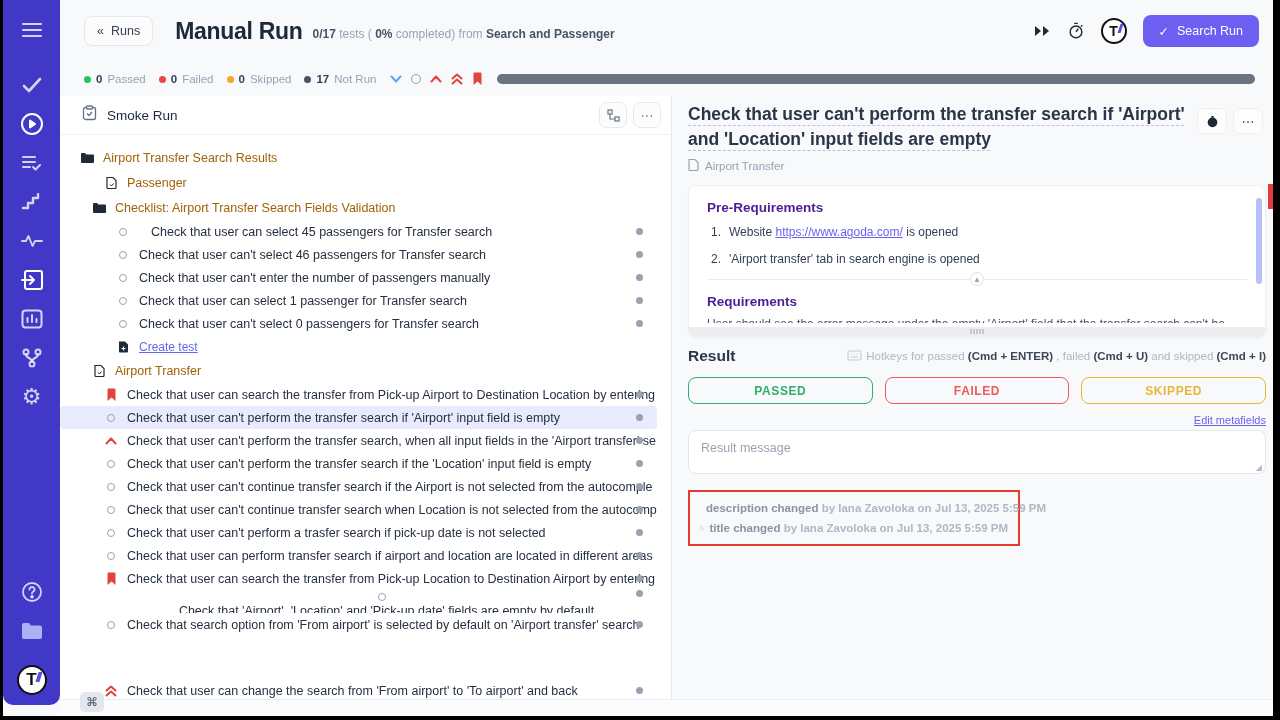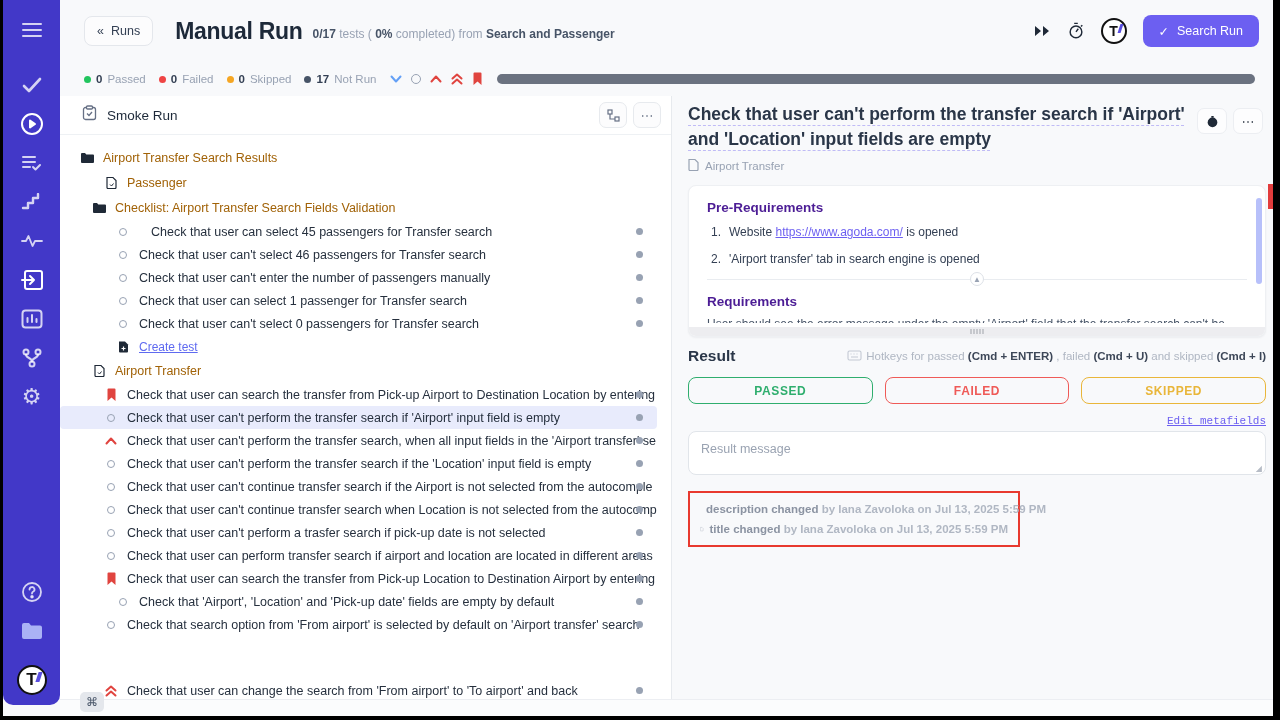--- a/index.html
+++ b/index.html
@@ -96,21 +96,21 @@
   .c-bottom i { width:1.5px; height:5px; background:#c6c8cd; display:block;}
 
   .res-head { display:flex; align-items:center; margin-top:10px; width:578px;}
   .res-title { font-size:15.5px; font-weight:bold; color:#2a3648;}
   .hotkeys { margin-left:auto; font-size:11.5px; color:#b0b7c3; display:flex; align-items:center; gap:4px;}
   .hotkeys b { color:#3d4758; }
   .res-btns { display:flex; gap:12px; margin-top:12px; width:578px;}
   .rbtn { flex:1; height:27px; border-radius:8px; background:transparent; border:1.5px solid; font-size:12px;
           font-weight:600; letter-spacing:.6px; cursor:pointer;}
   .meta-link { width:578px; text-align:right; margin-top:10px; font-size:11px; }
-  .meta-link a { color:#6c5ff1; text-decoration:underline; cursor:pointer;font-family:Liberation Mono, monospace;}
+  .meta-link a { color:#6c5ff1; text-decoration:underline; cursor:pointer;}
   .res-msg { position:relative; width:578px; margin-top:4px;}
   .res-msg textarea { width:100%; height:44px; resize:none; border:1px solid #e1e5ea; border-radius:8px;
                       background:#fff; font-family:"Liberation Sans",sans-serif; font-size:12.5px; color:#344054;
                       padding:10px 12px; outline:none;}
   .res-msg textarea::placeholder { color:#9aa3b2; }
   .grip { position:absolute; right:4px; bottom:6px; color:#b6bcc6; font-size:8px; pointer-events:none;}
 
   .history { margin-top:12px; width:332px; border:2px solid #e8392f; padding:6px 10px; }
   .h-line { display:flex; align-items:center; gap:6px; font-size:11.5px; color:#b0b7c3; height:20px; white-space:nowrap;font-weight:bold;}
   .h-line b { color:#8b93a2; }
@@ -453,21 +453,21 @@
             </div>
             <div class="trow" style="padding-left: 44px;">
               <span class="mk">
                 <svg width="11" height="14" viewBox="0 0 11 14">
                   <path d="M1.5 1.5a1 1 0 0 1 1-1h6a1 1 0 0 1 1 1V13L5.5 9.6 1.5 13z" fill="#e0443f"></path>
                 </svg>
               </span>
               <span class="lbl">Check that user can search the transfer from Pick-up Location to Destination Airport by entering</span>
               <span class="sdot"></span>
             </div>
-            <div class="trow" style="padding-left: 56px;">
+            <div class="trow" style="padding-left: 56px; flex-direction: column;">
               <span class="mk">
                 <span class="ring"></span>
               </span>
               <span class="lbl">Check that 'Airport', 'Location' and 'Pick-up date' fields are empty by default</span>
               <span class="sdot"></span>
             </div>
             <div class="trow" style="padding-left: 44px;">
               <span class="mk">
                 <span class="ring"></span>
               </span>

